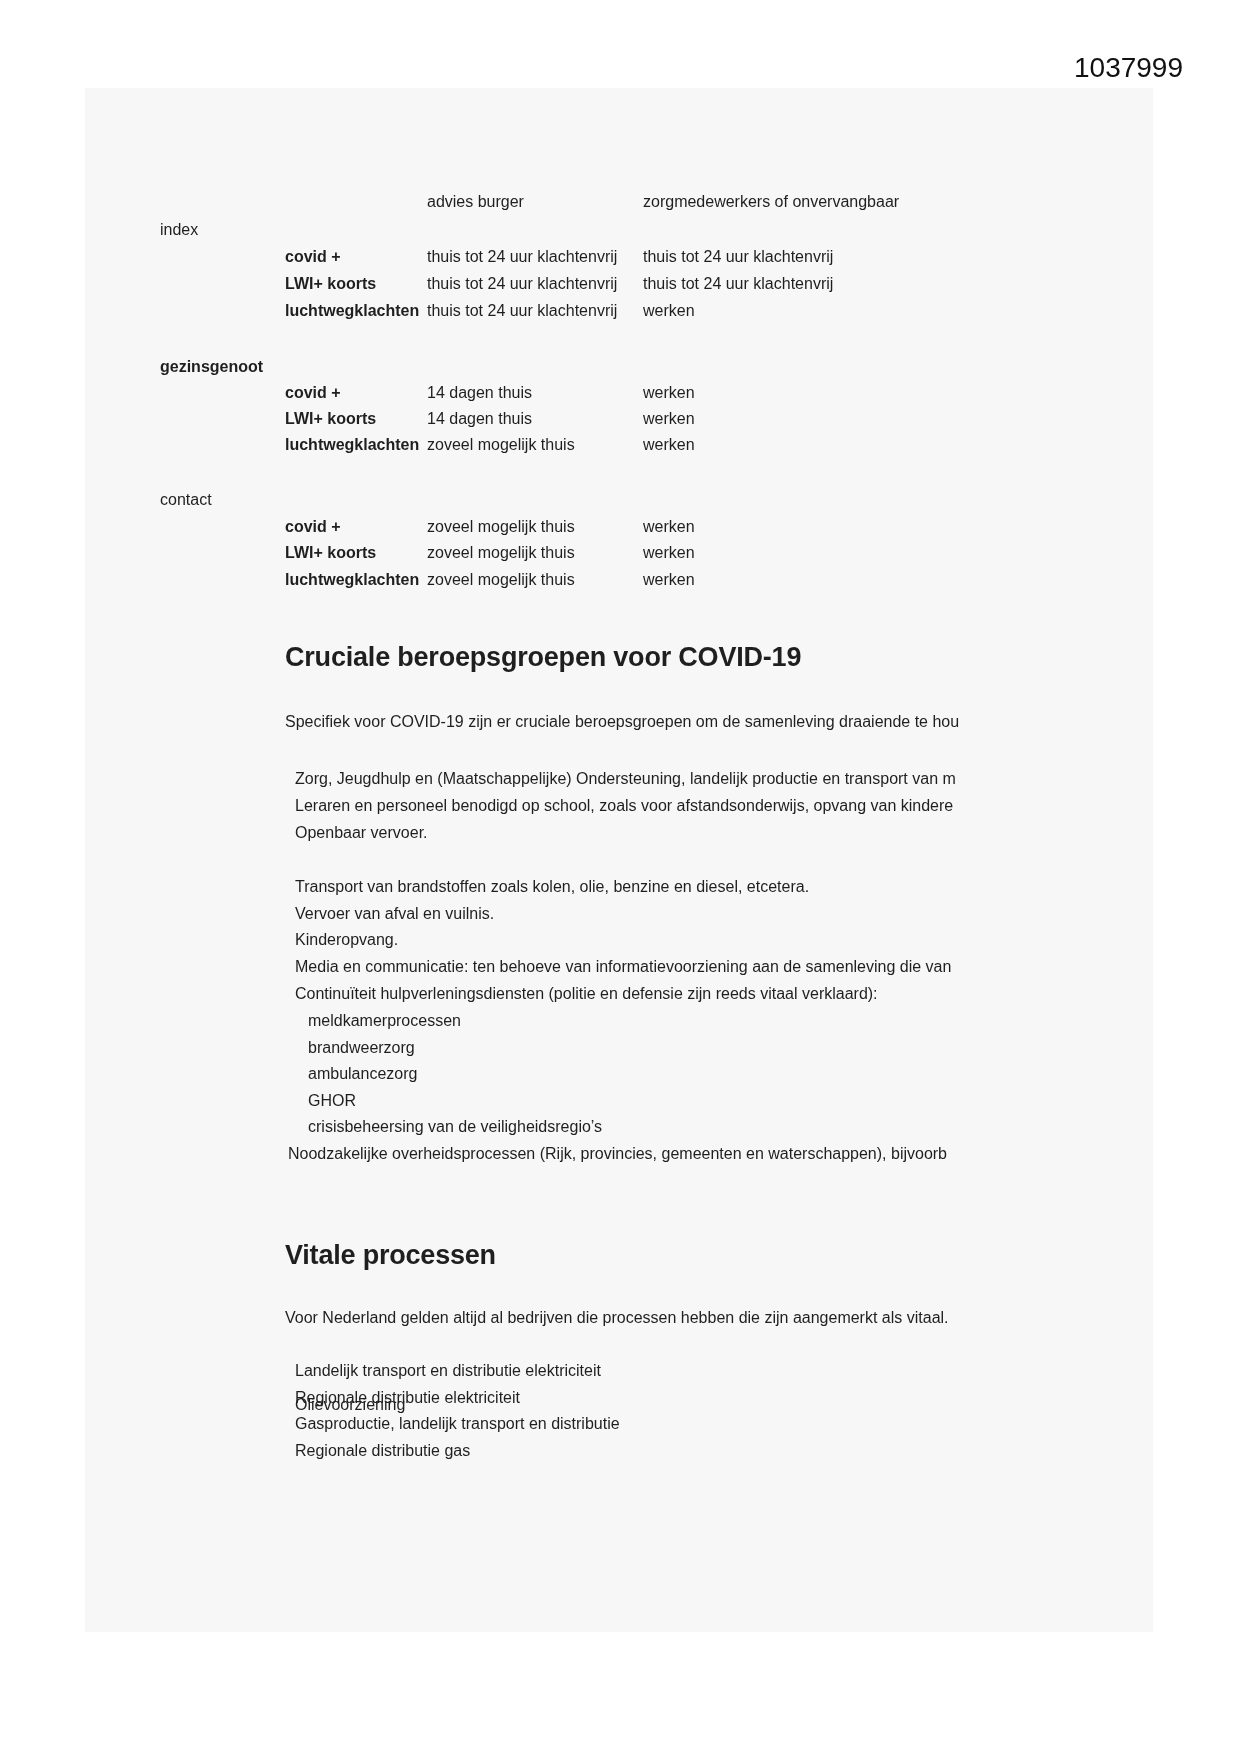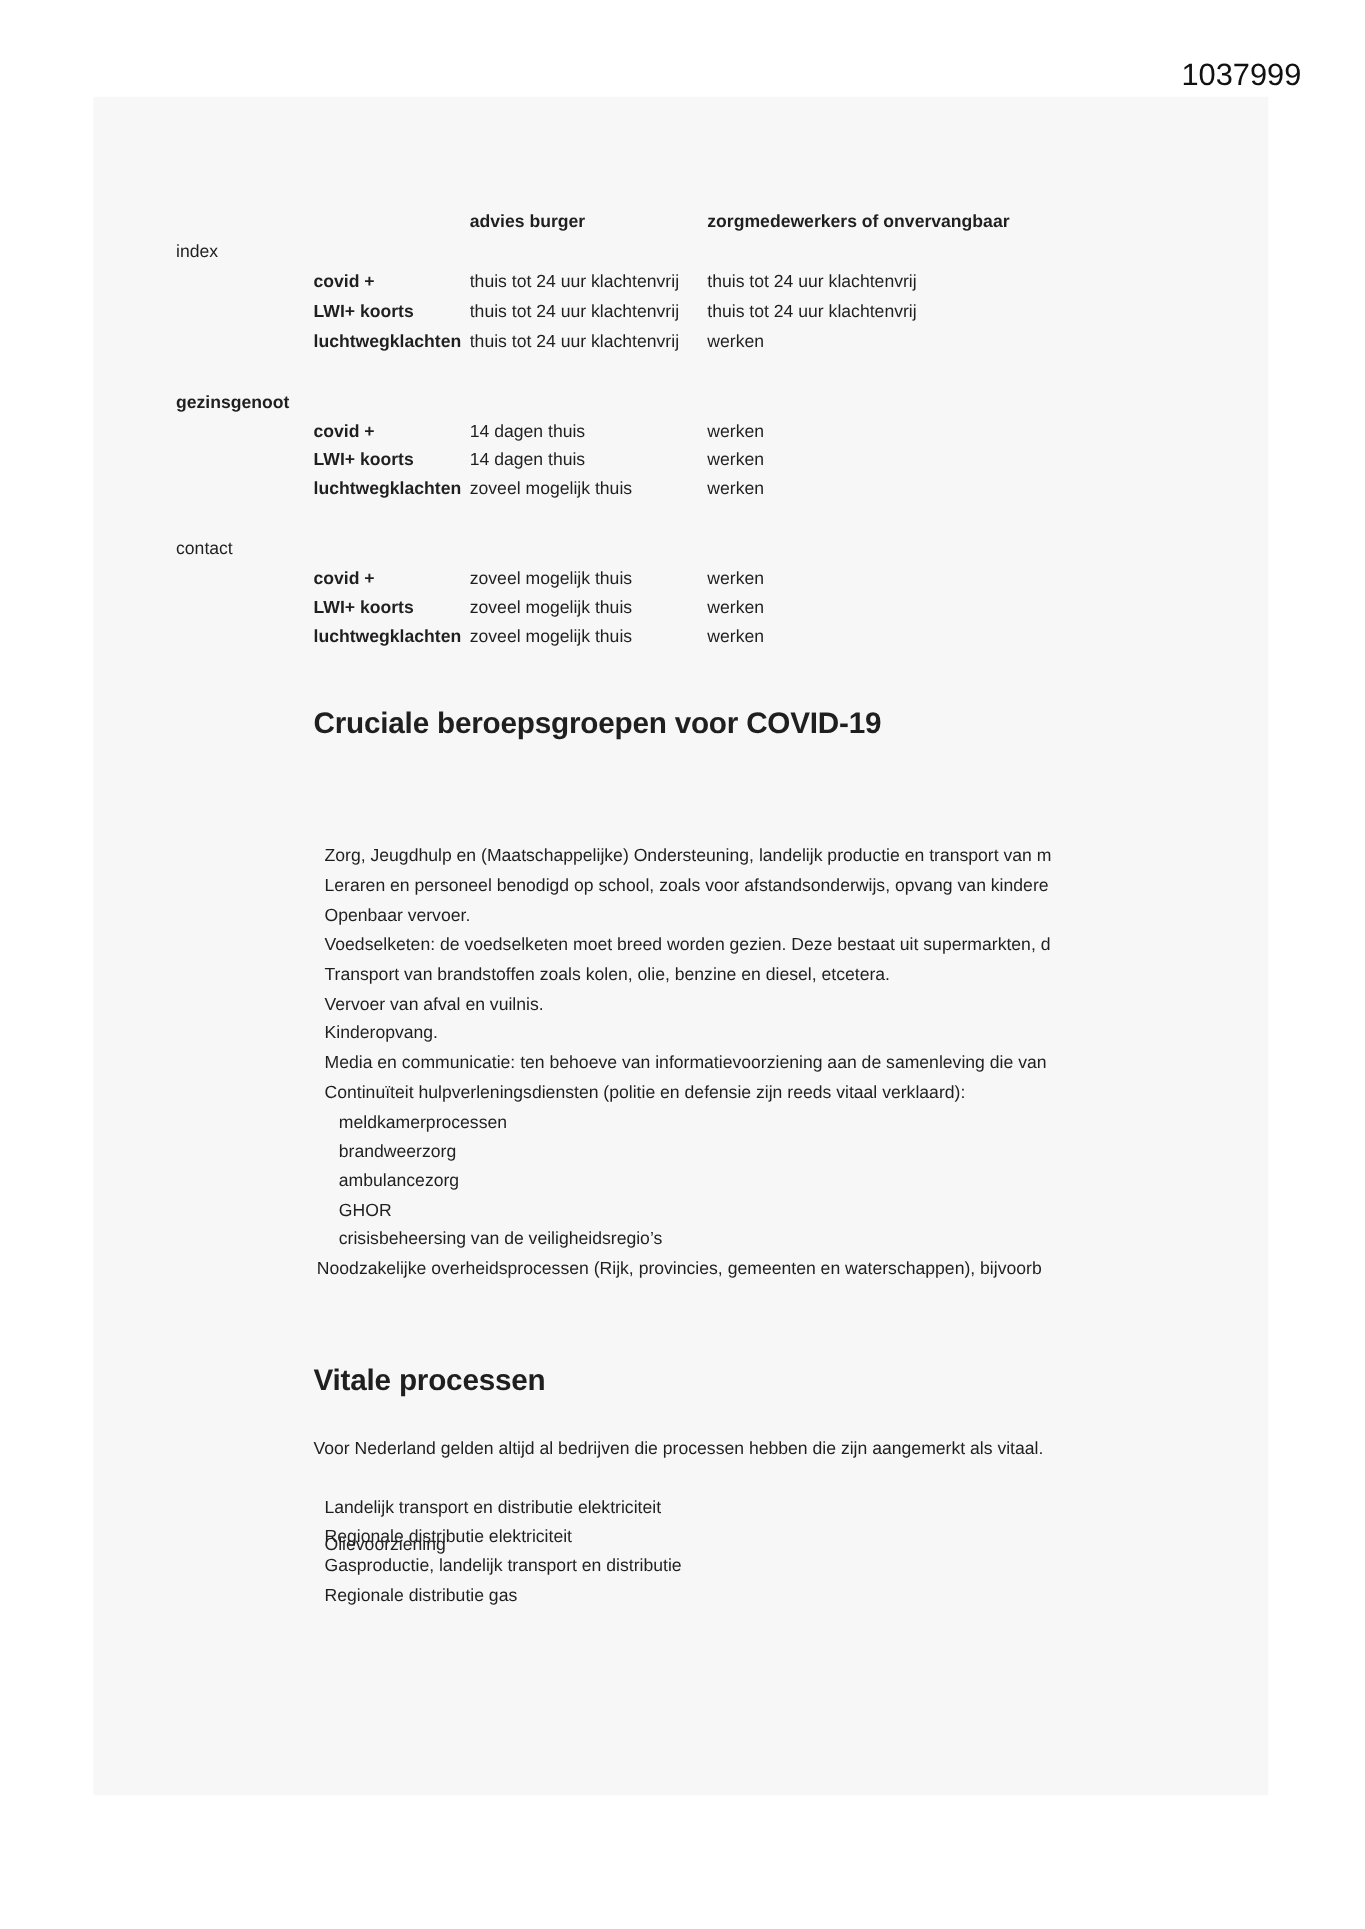--- a/index.html
+++ b/index.html
@@ -25,21 +25,21 @@
     white-space: nowrap;
     font-size: 16px;
     line-height: 20px;
     color: #1f1f1f;
   }
   .b { font-weight: bold; }
   .glabel { left: 160px; }
   .c1 { left: 285px; font-weight: bold; }
   .c2 { left: 427px; }
   .c3 { left: 643px; text-align: center; }
-  .hdr { font-weight: bold; }
+  .hdr { font-weight: normal; }
   .h1 {
     left: 285px;
     font-size: 27px;
     line-height: 32px;
     font-weight: bold;
     letter-spacing: -0.2px;
   }
   .intro { left: 285px; }
   .item { left: 295px; }
   .sub { left: 308px; }
@@ -102,25 +102,25 @@
 
   <div class="t c1" style="top:543px">LWI+ koorts</div>
   <div class="t c2" style="top:543px">zoveel mogelijk thuis</div>
   <div class="t c3" style="top:543px">werken</div>
 
   <div class="t c1" style="top:570px">luchtwegklachten</div>
   <div class="t c2" style="top:570px">zoveel mogelijk thuis</div>
   <div class="t c3" style="top:570px">werken</div>
 
   <div class="t h1" style="top:641px">Cruciale beroepsgroepen voor COVID-19</div>
+  <div class="t intro" style="top:712px">Specifiek voor COVID-19 zijn er cruciale beroepsgroepen om de samenleving draaiende te hou</div>
 
   <div class="t item" style="top:769px">Zorg, Jeugdhulp en (Maatschappelijke) Ondersteuning, landelijk productie en transport van m</div>
   <div class="t item" style="top:796px">Leraren en personeel benodigd op school, zoals voor afstandsonderwijs, opvang van kindere</div>
   <div class="t item" style="top:823px">Openbaar vervoer.</div>
-  <div class="t item" style="top:850px">Voedselketen: de voedselketen moet breed worden gezien. Deze bestaat uit supermarkten, d</div>
   <div class="t item" style="top:877px">Transport van brandstoffen zoals kolen, olie, benzine en diesel, etcetera.</div>
   <div class="t item" style="top:904px">Vervoer van afval en vuilnis.</div>
   <div class="t item" style="top:930px">Kinderopvang.</div>
   <div class="t item" style="top:984px">Continuïteit hulpverleningsdiensten (politie en defensie zijn reeds vitaal verklaard):</div>
   <div class="t item" style="top:957px">Media en communicatie: ten behoeve van informatievoorziening aan de samenleving die van</div>
 
   <div class="t sub" style="top:1011px">meldkamerprocessen</div>
   <div class="t sub" style="top:1038px">brandweerzorg</div>
   <div class="t sub" style="top:1064px">ambulancezorg</div>
   <div class="t sub" style="top:1091px">GHOR</div>

